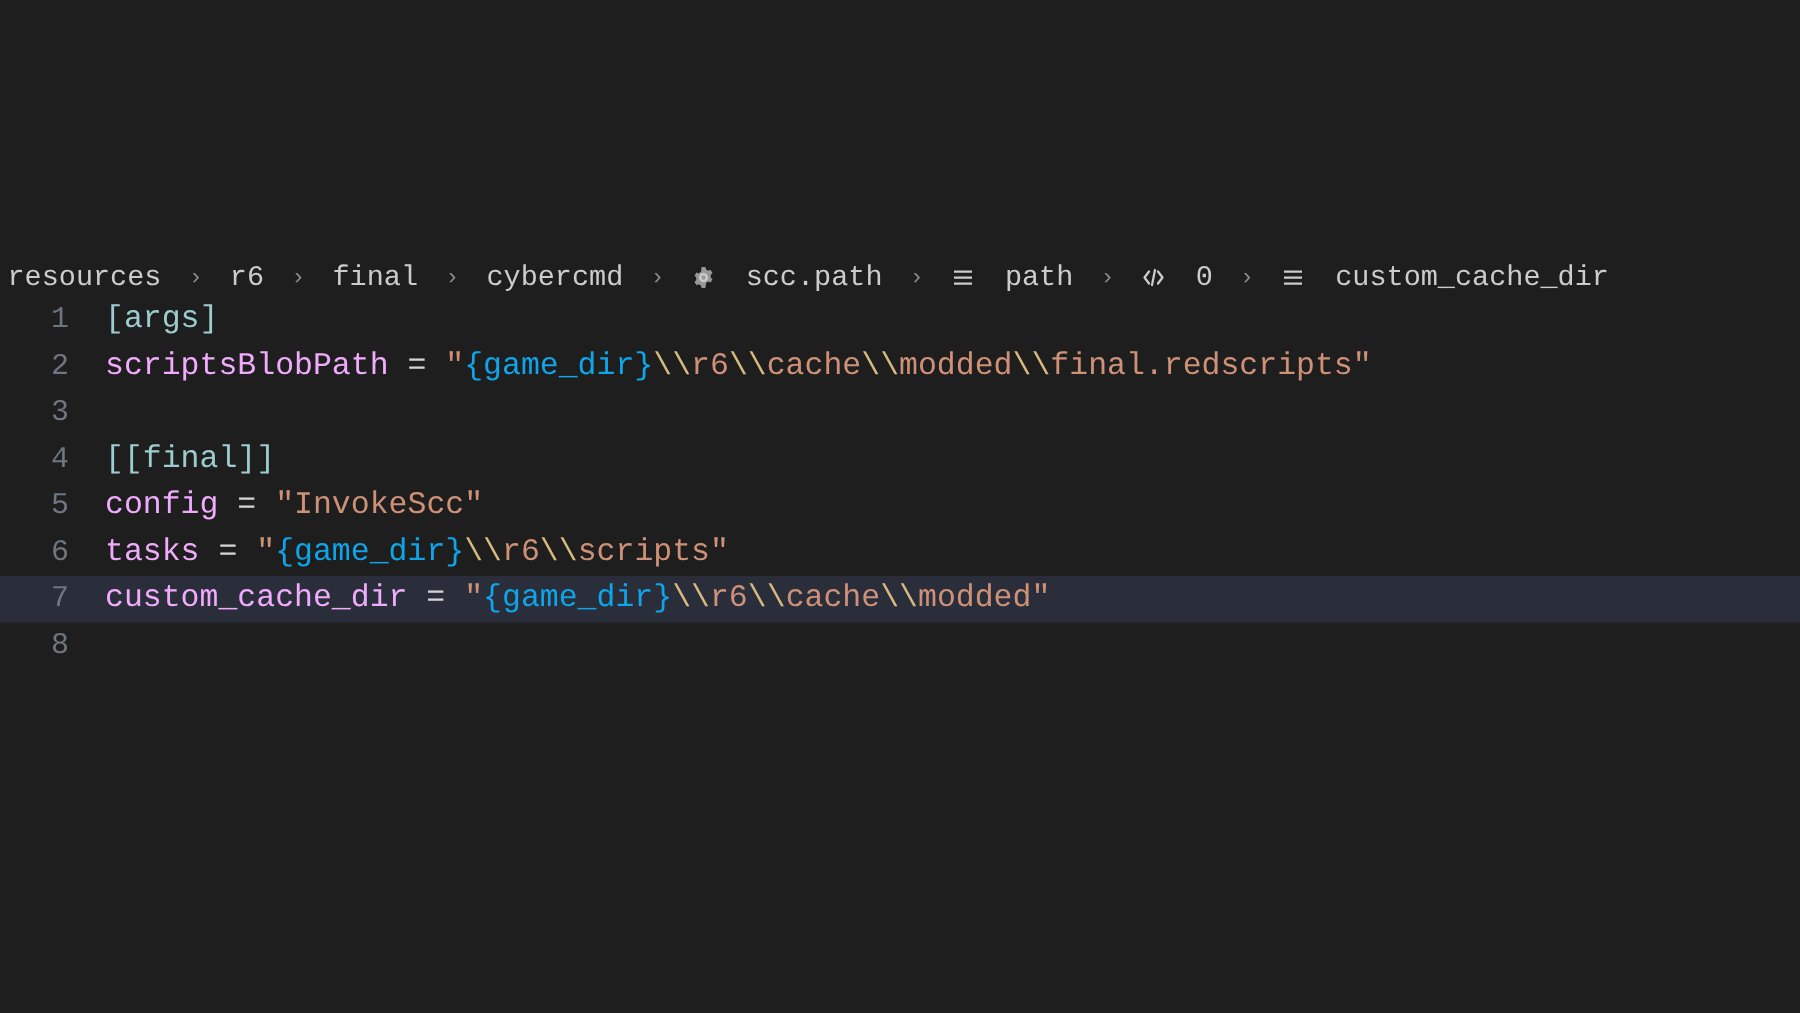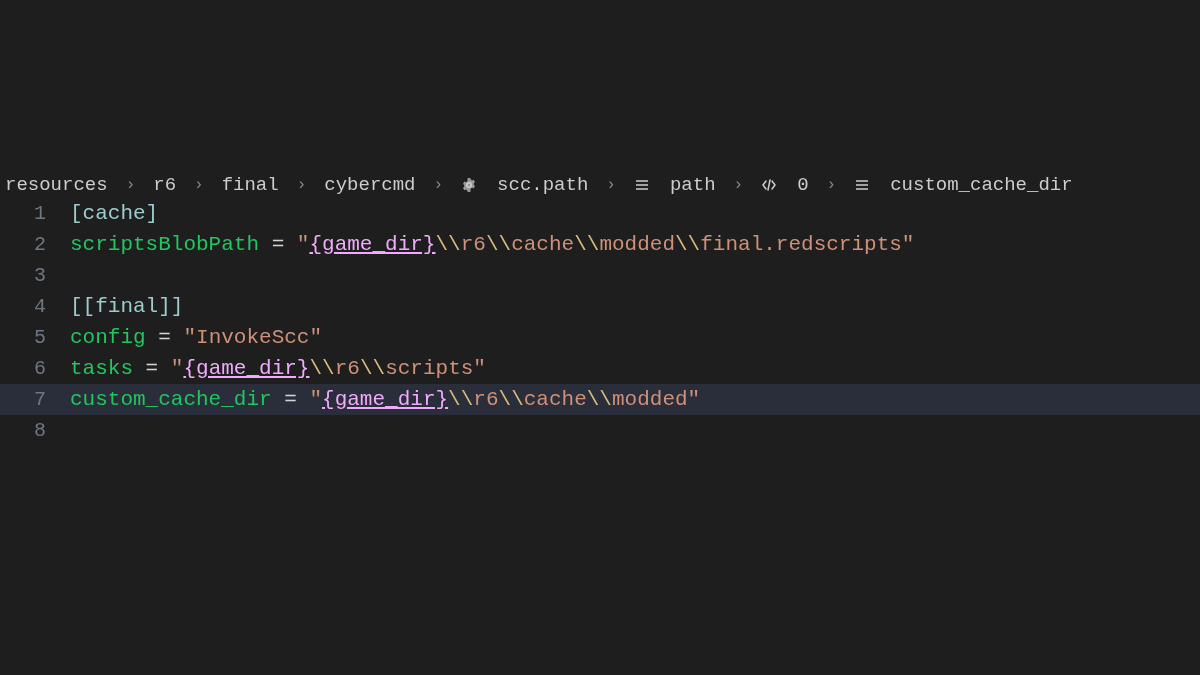--- a/index.html
+++ b/index.html
@@ -63,25 +63,25 @@
     }
     .line-content {
       flex: 1;
       white-space: pre;
       font-family: 'Consolas', 'Courier New', monospace;
     }
     .line.highlighted {
       background: #2a2d3a;
     }
     .tok-section { color: #9cccce; }
-    .tok-key { color: #22c55e; }
+    .tok-key { color: #f0abfc; }
     .tok-op { color: #d4d4d4; }
     .tok-string { color: #ce9178; }
     .tok-escape { color: #d7ba7d; }
-    .tok-var { color: #f0abfc; text-decoration: underline; }
+    .tok-var { color: #0ea5e9; }
   </style>
 </head>
 <body>
 
 <div class="breadcrumb">
   <span class="breadcrumb-item">resources</span>
   <span class="breadcrumb-sep">›</span>
   <span class="breadcrumb-item">r6</span>
   <span class="breadcrumb-sep">›</span>
   <span class="breadcrumb-item">final</span>
@@ -120,21 +120,21 @@
         <line x1="2" y1="8" x2="14" y2="8"></line>
         <line x1="2" y1="12" x2="14" y2="12"></line>
       </svg>
   </span>
   <span class="breadcrumb-item">custom_cache_dir</span>
 </div>
 
 <div class="editor" id="editor">
     <div class="line">
       <div class="line-number">1</div>
-      <div class="line-content"><span class="tok-section">[cache]</span></div>
+      <div class="line-content"><span class="tok-section">[args]</span></div>
     </div>
     <div class="line">
       <div class="line-number">2</div>
       <div class="line-content"><span class="tok-key">scriptsBlobPath</span><span class="tok-op"> = </span><span class="tok-string">"</span><span class="tok-var">{game_dir}</span><span class="tok-escape">\\</span><span class="tok-string">r6</span><span class="tok-escape">\\</span><span class="tok-string">cache</span><span class="tok-escape">\\</span><span class="tok-string">modded</span><span class="tok-escape">\\</span><span class="tok-string">final.redscripts</span><span class="tok-string">"</span></div>
     </div>
     <div class="line">
       <div class="line-number">3</div>
       <div class="line-content"></div>
     </div>
     <div class="line">

